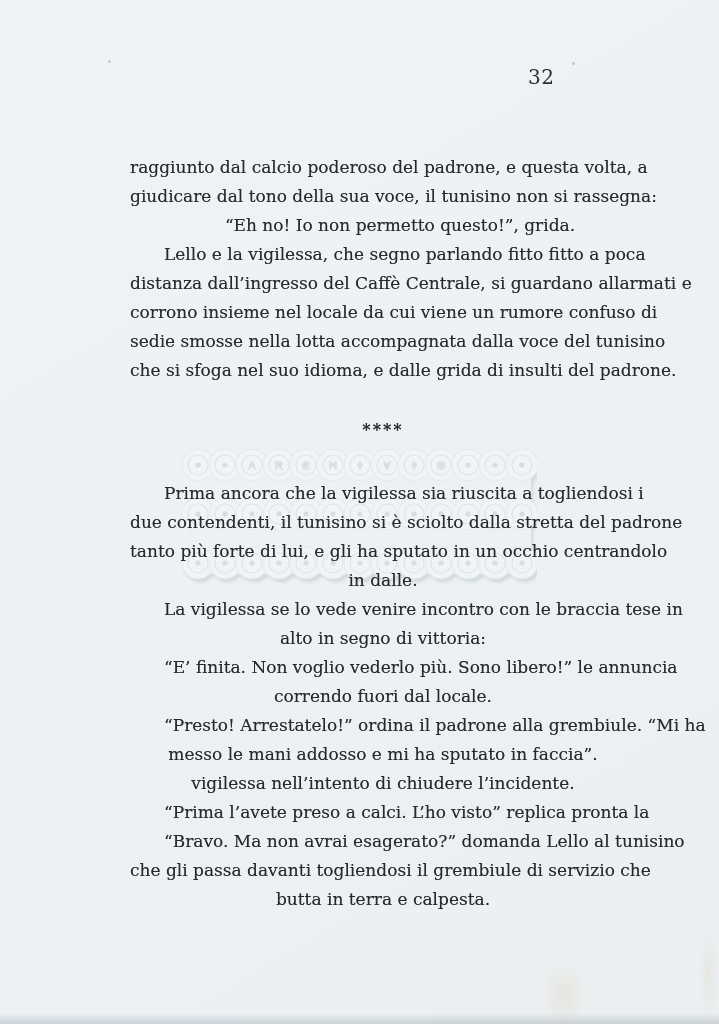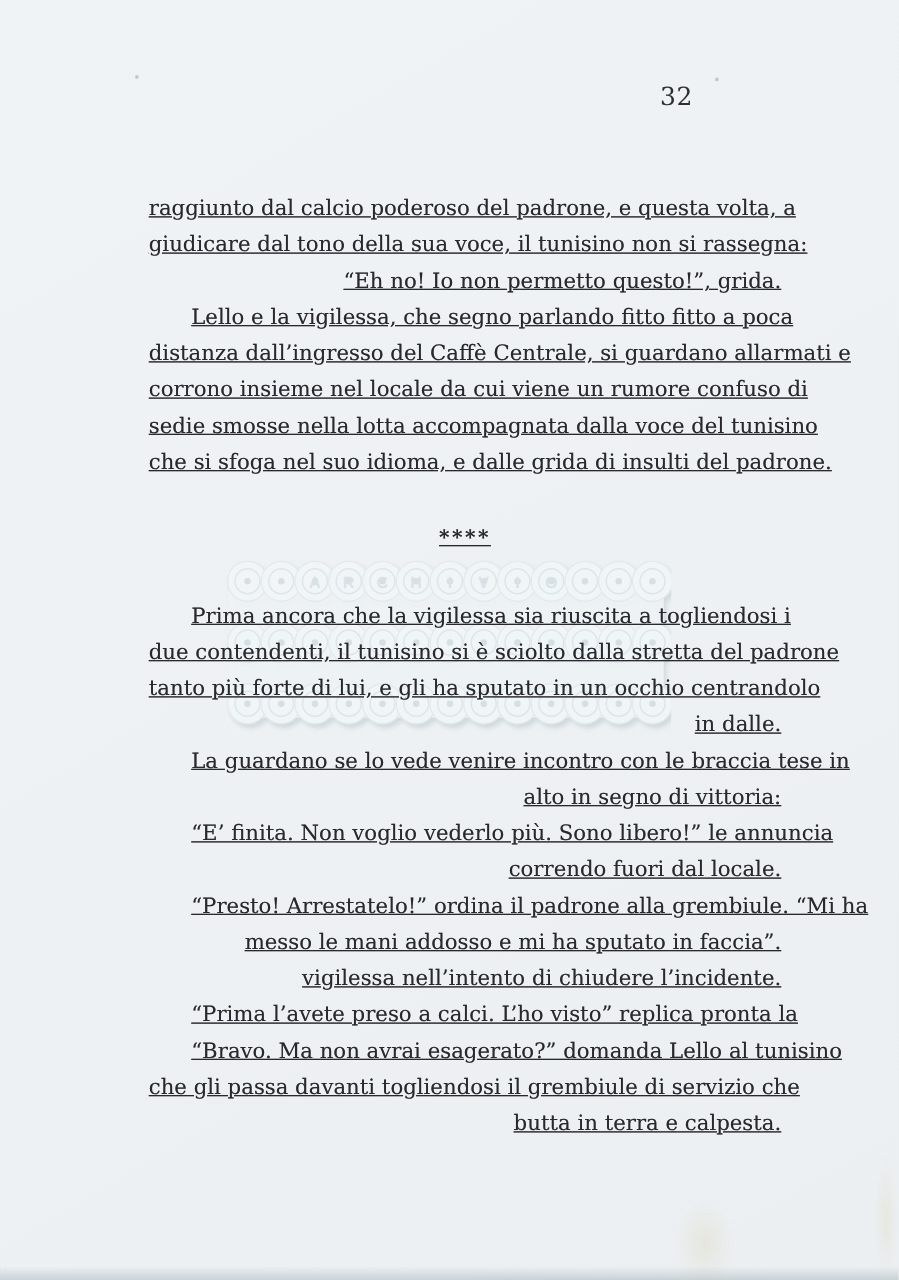--- a/index.html
+++ b/index.html
@@ -21,34 +21,33 @@
     left: 528px;
     width: 100px;
     text-align: left;
     font-size: 20px;
     line-height: 22px;
     color: #2e2e35;
     letter-spacing: 0.5px;
   }
   .text-block {
     position: absolute;
-    left: 119px;
+    left: 130px;
     top: 153px;
     width: 506px;
     z-index: 2;
     font-size: 17px;
     line-height: 29px;
     color: #28282e;
     text-shadow: 0 0 0.5px rgba(40,40,46,0.45);
-    text-decoration: underline;
   }
   .para { margin: 0; }
   .line {
     white-space: nowrap;
-    text-align: right;
+    text-align: center;
   }
   .line.j {
     text-align: justify;
     text-align-last: justify;
   }
   .line.ind { text-indent: 34px; }
   .sep {
     text-align: center;
     margin: 30px 0 35px 0;
     font-weight: bold;
@@ -260,21 +259,21 @@
         <div class="line">che si sfoga nel suo idioma, e dalle grida di insulti del padrone.</div>
       </div>
       <div class="sep">****</div>
       <div class="para">
         <div class="line j ind">Prima ancora che la vigilessa sia riuscita a togliendosi i</div>
         <div class="line j">due contendenti, il tunisino si è sciolto dalla stretta del padrone</div>
         <div class="line j">tanto più forte di lui, e gli ha sputato in un occhio centrandolo</div>
         <div class="line">in dalle.</div>
       </div>
       <div class="para">
-        <div class="line j ind">La guardano se lo vede venire incontro con le braccia tese in</div>
+        <div class="line j ind">La vigilessa se lo vede venire incontro con le braccia tese in</div>
         <div class="line">alto in segno di vittoria:</div>
       </div>
       <div class="para">
         <div class="line j ind">“E’ finita. Non voglio vederlo più. Sono libero!” le annuncia</div>
         <div class="line">correndo fuori dal locale.</div>
       </div>
       <div class="para">
         <div class="line j ind">“Presto! Arrestatelo!” ordina il padrone alla grembiule. “Mi ha</div>
         <div class="line">messo le mani addosso e mi ha sputato in faccia”.</div>
       </div>

